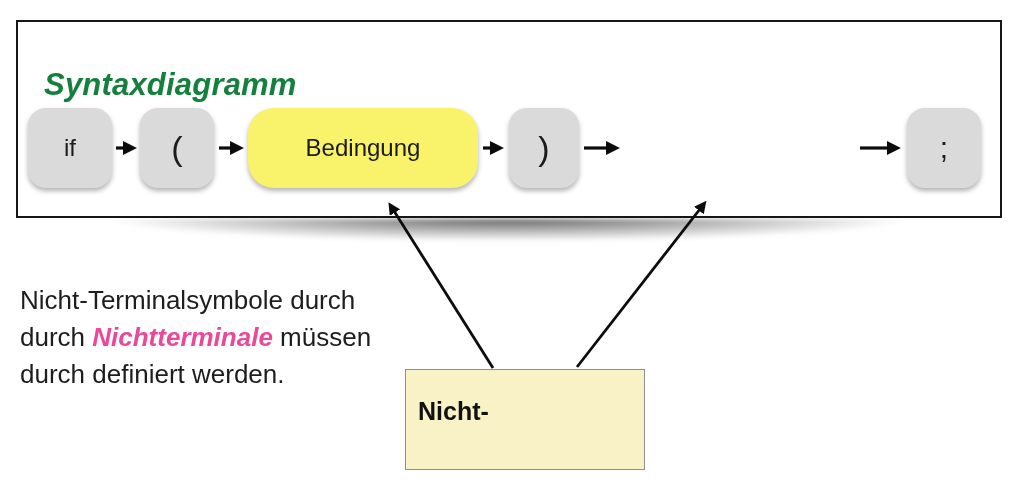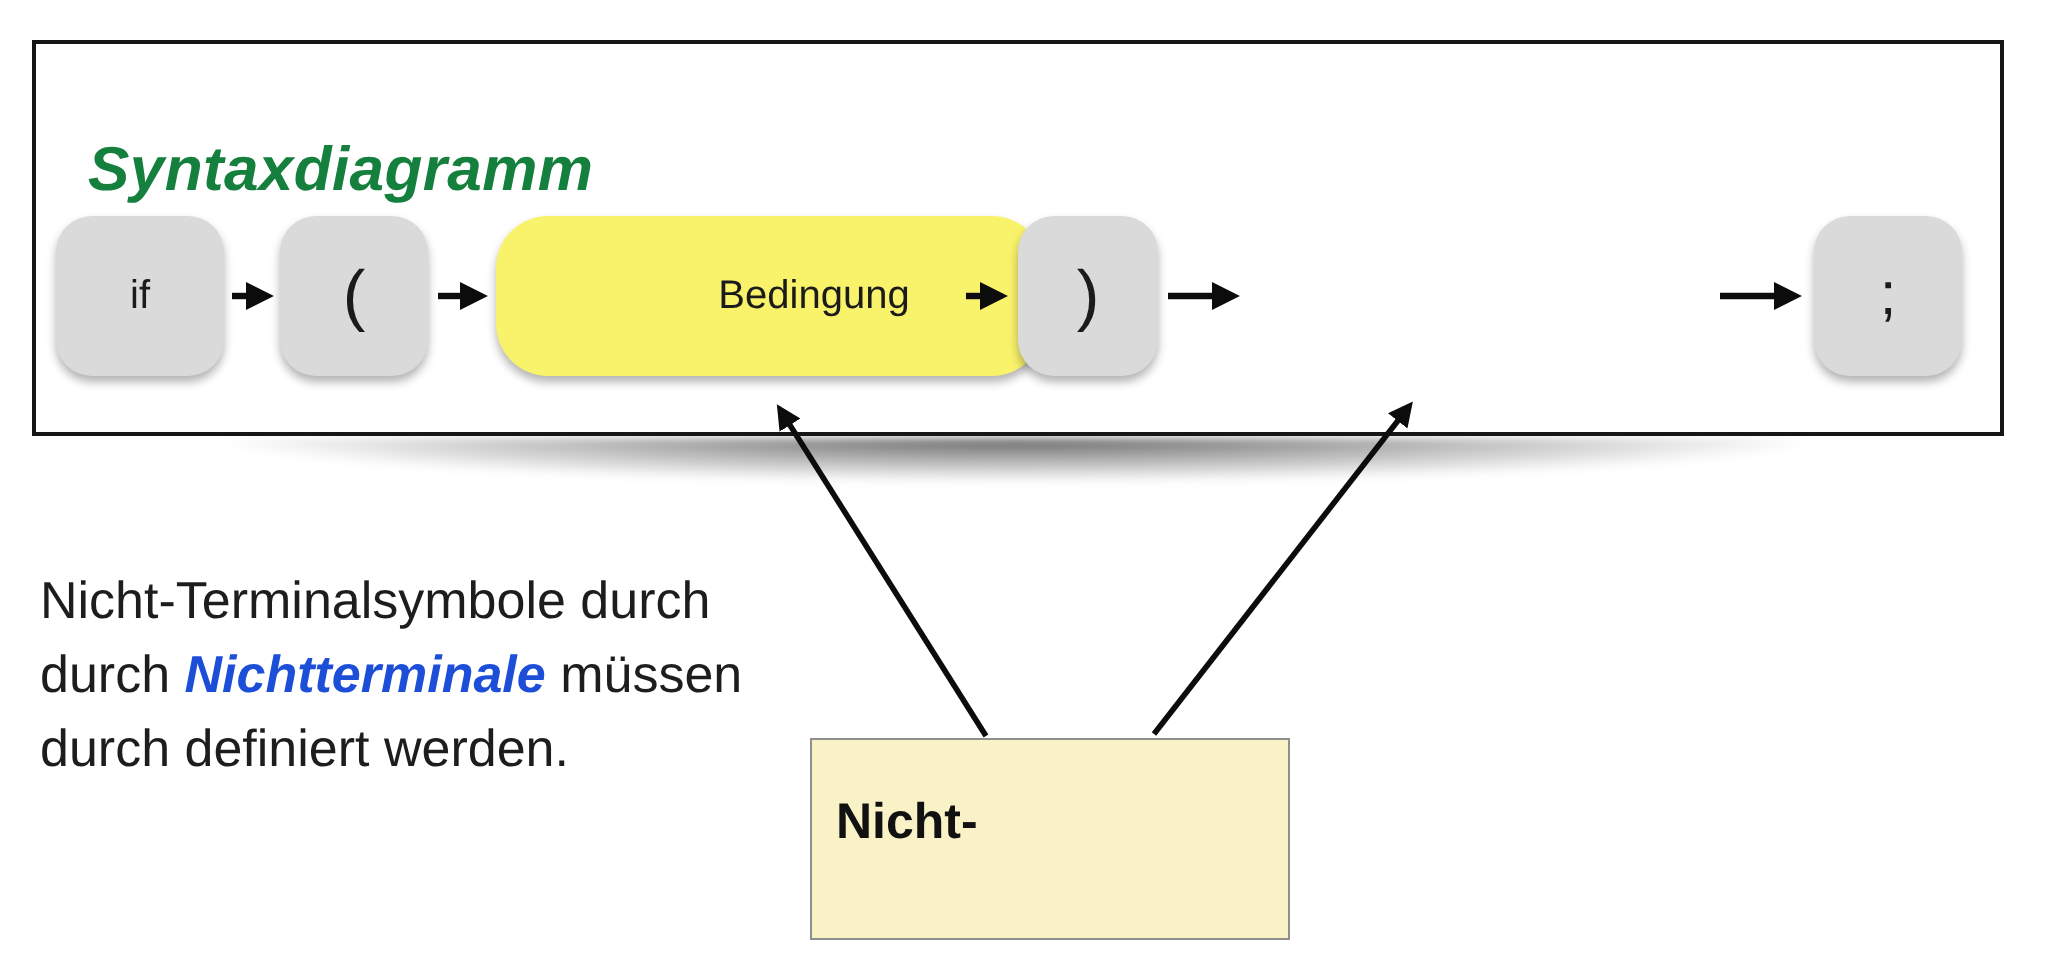--- a/index.html
+++ b/index.html
@@ -19,39 +19,39 @@
   }
   .slide-title{
     position:absolute;left:44px;top:27px;z-index:3;
     font-size:31px;font-weight:bold;font-style:italic;color:#15803d;letter-spacing:0.2px;margin-top:40px;
   }
   
   .node{
     position:absolute;top:108px;height:80px;z-index:2;
     display:flex;align-items:center;justify-content:center;
     box-shadow:0 3px 5px rgba(0,0,0,0.30);
-    font-size:20px;color:#1b1b1b;
+    font-size:24px;color:#1b1b1b;
   }
   .node.gray{background:#dadada;border-radius:18px;}
   .node.yellow{background:#f9f26b;border-radius:26px;}
   .node.green{background:#6cef5e;border-radius:26px;}
   .n-if{left:28px;width:84px;}
   .n-lparen{left:140px;width:74px;font-size:34px;font-weight:300;}
-  .n-bedingung{left:248px;width:230px;padding-left:44px;}
+  .n-bedingung{left:248px;width:230px;}
   .n-rparen{left:509px;width:70px;font-size:34px;font-weight:300;}
   .n-anweisung{left:625px;width:230px;}
   .n-semicolon{left:907px;width:74px;font-size:30px;font-weight:500;}
   
   .arrows{position:absolute;left:0;top:0;z-index:5;pointer-events:none;}
   
   .note-text{
     position:absolute;left:20px;top:282px;width:370px;z-index:2;
     font-size:26px;line-height:37px;color:#1d1d1d;
   }
-  .note-highlight{color:#1d4ed8;font-weight:bold;font-style:italic;}
+  .note-highlight{color:#ec4899;font-weight:bold;font-style:italic;}
   
   .callout{
     position:absolute;left:405px;top:369px;width:240px;height:101px;z-index:2;
     box-sizing:border-box;background:#faf2c7;border:1.5px solid #8f8f8f;
     padding:22px 8px 0 12px;
     font-size:25px;font-weight:bold;line-height:38px;color:#111;
   }
 </style>
 </head>
 <body>

